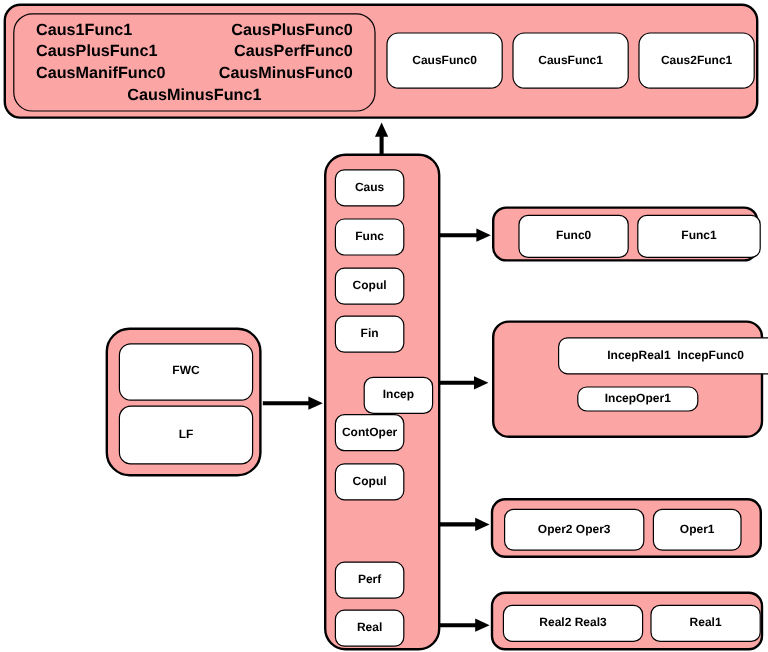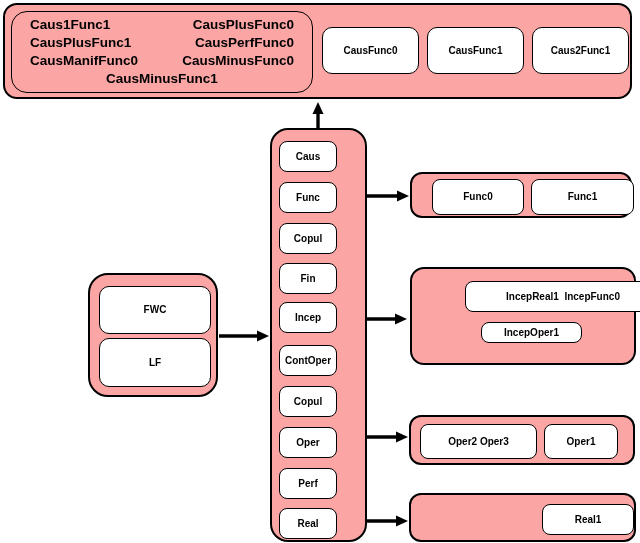--- a/index.html
+++ b/index.html
@@ -135,40 +135,40 @@
   <div class="group fwc-group">
     <div class="node" style="left:9px; top:11px; width:112px; height:48px; border-radius:10px;">FWC</div>
     <div class="node" style="left:9px; top:63px; width:112px; height:49px; border-radius:10px;">LF</div>
   </div>
 
   <div class="group column-group">
     <div class="node col-item" style="top:11px;">Caus</div>
     <div class="node col-item" style="top:52px;">Func</div>
     <div class="node col-item" style="top:93px;">Copul</div>
     <div class="node col-item" style="top:133px;">Fin</div>
-    <div class="node col-item" style="top:172px;">Incep</div>
+    <div class="node col-item" style="top:184px;margin-left:24px;">Incep</div>
     <div class="node col-item" style="top:215px;">ContOper</div>
     <div class="node col-item" style="top:256px;">Copul</div>
-    <div class="node col-item" style="top:297px;">Oper</div>
     <div class="node col-item" style="top:338px;">Perf</div>
     <div class="node col-item" style="top:378px;">Real</div>
   </div>
 
   <div class="group func-group">
     <div class="node" style="left:20px; top:5px; width:92px; height:36px;">Func0</div>
     <div class="node" style="left:119px; top:5px; width:103px; height:36px;">Func1</div>
   </div>
 
   <div class="group incep-group">
     <div class="node" style="left:17px; top:12px; width:196px; height:31px;margin-left:36px;">IncepReal1  IncepFunc0</div>
     <div class="node" style="left:69px; top:53px; width:101px; height:21px;">IncepOper1</div>
   </div>
 
   <div class="group oper-group">
     <div class="node" style="left:9px; top:7px; width:117px; height:35px;">Oper2 Oper3</div>
     <div class="node" style="left:133px; top:7px; width:74px; height:35px;text-align:right;">Oper1</div>
   </div>
 
   <div class="group real-group">
+    <div class="node" style="left:8px; top:9px; width:117px; height:31px;">Real2 Real3</div>
     <div class="node" style="left:131px; top:9px; width:92px; height:31px;">Real1</div>
   </div>
 
 </div>
 
 </body></html>

